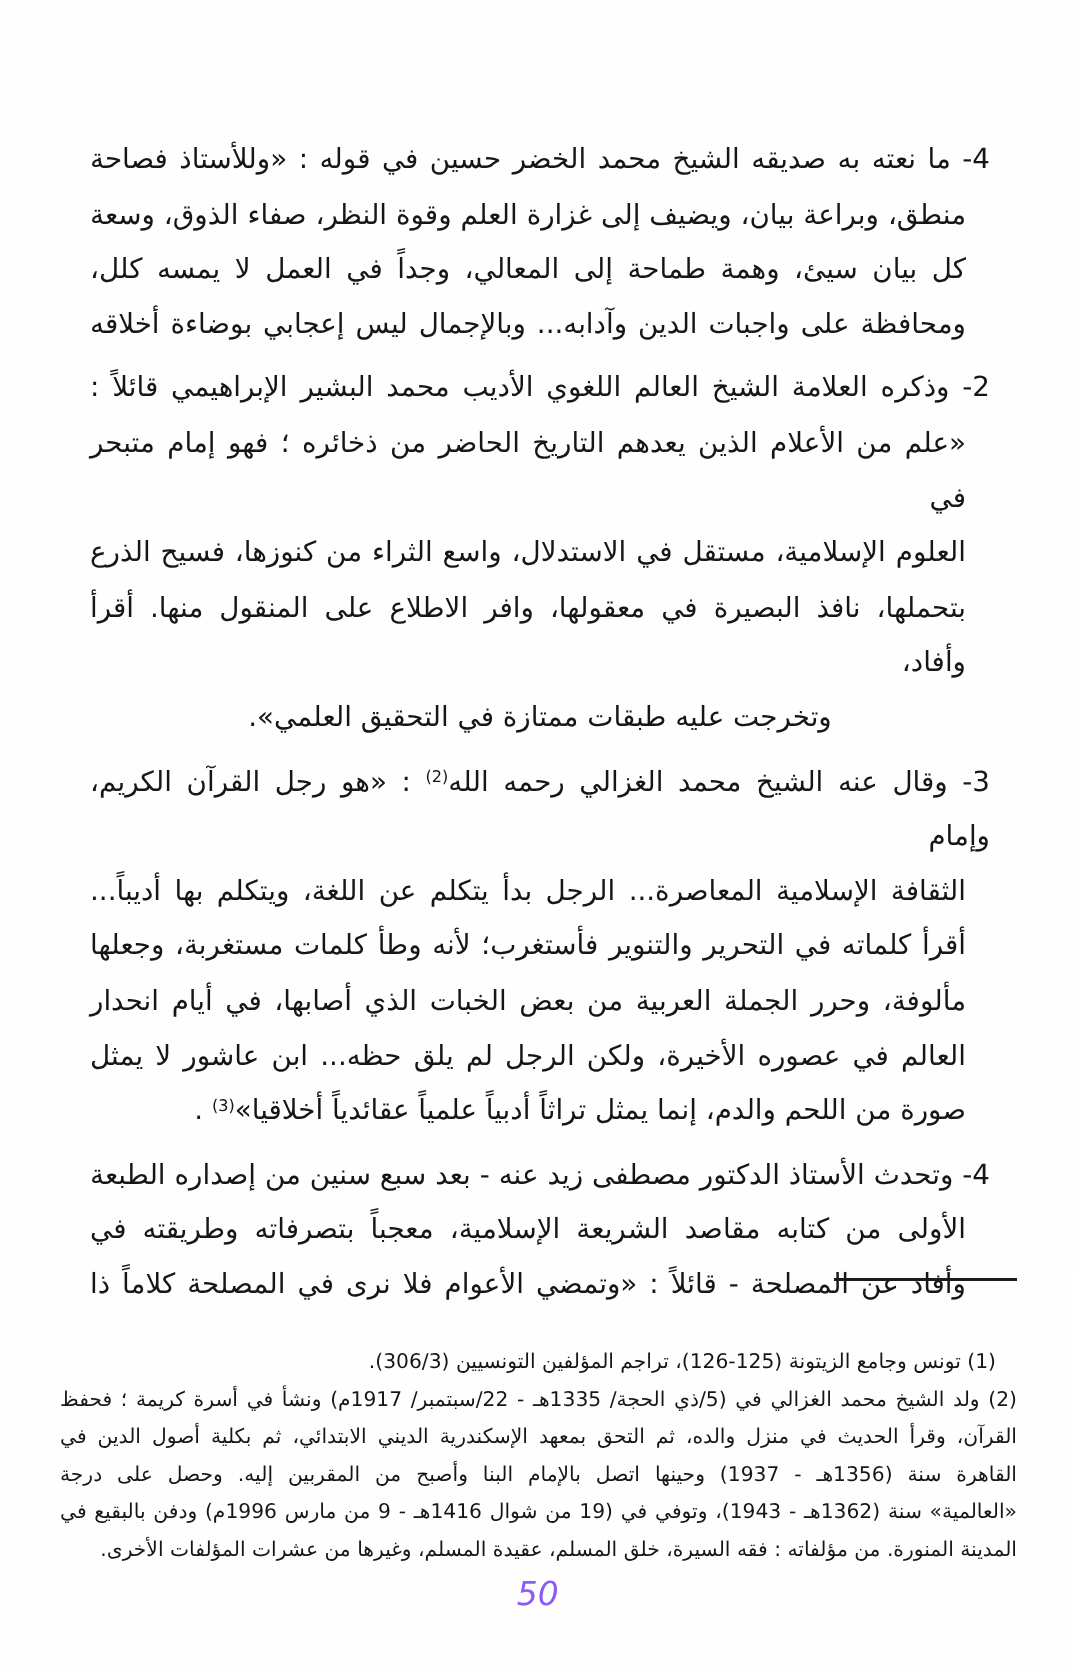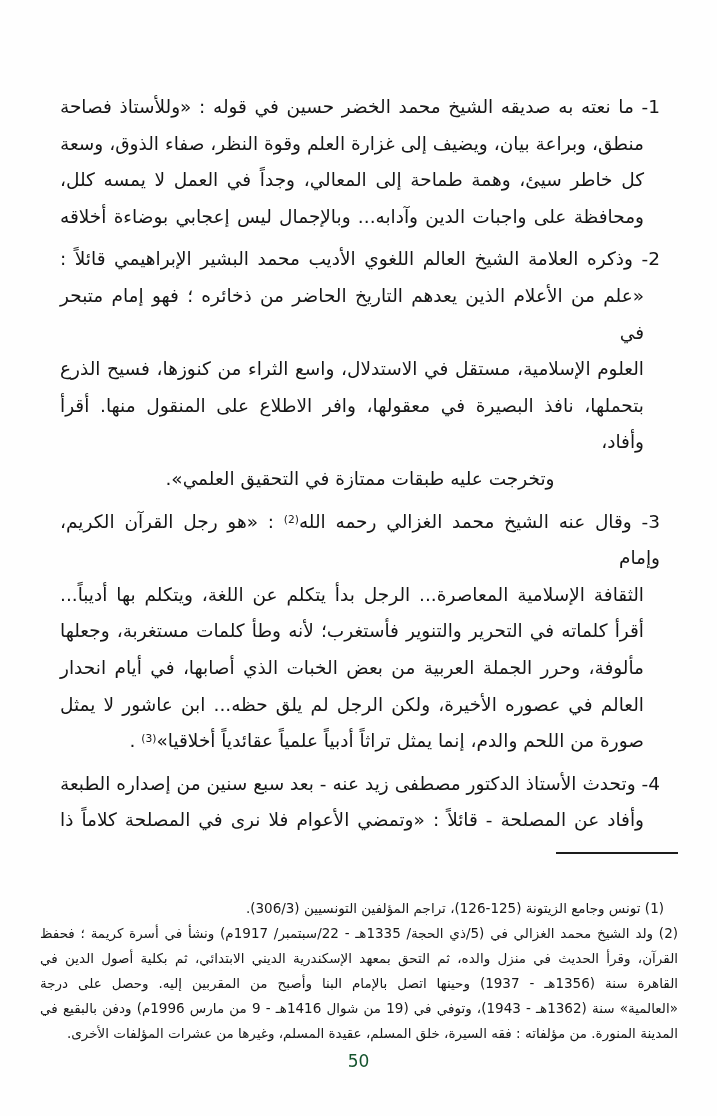--- a/index.html
+++ b/index.html
@@ -70,52 +70,54 @@
   .fn-line.al-right {
     text-align: right;
     text-align-last: right;
   }
   .page-number {
     position: absolute;
     top: 1051px;
     left: 0;
     width: 100%;
     text-align: center;
-    font-size: 17px;
-    color: #14532d;
+    font-size: 22px;
+    color: #8b5cf6;
+    font-style: italic;
   }
 </style>
 </head>
 <body>
 
 <div class="sheet">
   <main class="body-text">
       <div class="paragraph">
-        <div class="line al-justify first">1- ما نعته به صديقه الشيخ محمد الخضر حسين في قوله : «وللأستاذ فصاحة</div>
+        <div class="line al-justify first">4- ما نعته به صديقه الشيخ محمد الخضر حسين في قوله : «وللأستاذ فصاحة</div>
         <div class="line al-justify">منطق، وبراعة بيان، ويضيف إلى غزارة العلم وقوة النظر، صفاء الذوق، وسعة</div>
-        <div class="line al-justify">كل خاطر سيئ، وهمة طماحة إلى المعالي، وجداً في العمل لا يمسه كلل،</div>
+        <div class="line al-justify">كل بيان سيئ، وهمة طماحة إلى المعالي، وجداً في العمل لا يمسه كلل،</div>
         <div class="line al-justify">ومحافظة على واجبات الدين وآدابه... وبالإجمال ليس إعجابي بوضاءة أخلاقه</div>
       </div>
       <div class="paragraph">
         <div class="line al-justify first">2- وذكره العلامة الشيخ العالم اللغوي الأديب محمد البشير الإبراهيمي قائلاً :</div>
         <div class="line al-justify">«علم من الأعلام الذين يعدهم التاريخ الحاضر من ذخائره ؛ فهو إمام متبحر في</div>
         <div class="line al-justify">العلوم الإسلامية، مستقل في الاستدلال، واسع الثراء من كنوزها، فسيح الذرع</div>
         <div class="line al-justify">بتحملها، نافذ البصيرة في معقولها، وافر الاطلاع على المنقول منها. أقرأ وأفاد،</div>
         <div class="line al-center">وتخرجت عليه طبقات ممتازة في التحقيق العلمي».</div>
       </div>
       <div class="paragraph">
         <div class="line al-justify first">3- وقال عنه الشيخ محمد الغزالي رحمه الله<sup>(2)</sup> : «هو رجل القرآن الكريم، وإمام</div>
         <div class="line al-justify">الثقافة الإسلامية المعاصرة... الرجل بدأ يتكلم عن اللغة، ويتكلم بها أديباً...</div>
         <div class="line al-justify">أقرأ كلماته في التحرير والتنوير فأستغرب؛ لأنه وطأ كلمات مستغربة، وجعلها</div>
         <div class="line al-justify">مألوفة، وحرر الجملة العربية من بعض الخبات الذي أصابها، في أيام انحدار</div>
         <div class="line al-justify">العالم في عصوره الأخيرة، ولكن الرجل لم يلق حظه... ابن عاشور لا يمثل</div>
         <div class="line al-right">صورة من اللحم والدم، إنما يمثل تراثاً أدبياً علمياً عقائدياً أخلاقيا»<sup>(3)</sup> .</div>
       </div>
       <div class="paragraph">
         <div class="line al-justify first">4- وتحدث الأستاذ الدكتور مصطفى زيد عنه - بعد سبع سنين من إصداره الطبعة</div>
+        <div class="line al-justify">الأولى من كتابه مقاصد الشريعة الإسلامية، معجباً بتصرفاته وطريقته في</div>
         <div class="line al-justify">وأفاد عن المصلحة - قائلاً : «وتمضي الأعوام فلا نرى في المصلحة كلاماً ذا</div>
       </div>
     </main>
   <div class="fn-sep"></div>
   <section class="footnotes">
       <div class="fn-line al-right" style="padding-right: 14px;">(1) تونس وجامع الزيتونة (125-126)، تراجم المؤلفين التونسيين (306/3).</div>
       <div class="fn-line al-justify">(2) ولد الشيخ محمد الغزالي في (5/ذي الحجة/ 1335هـ - 22/سبتمبر/ 1917م) ونشأ في أسرة كريمة ؛ فحفظ</div>
       <div class="fn-line al-justify">القرآن، وقرأ الحديث في منزل والده، ثم التحق بمعهد الإسكندرية الديني الابتدائي، ثم بكلية أصول الدين في</div>
       <div class="fn-line al-justify">القاهرة سنة (1356هـ - 1937) وحينها اتصل بالإمام البنا وأصبح من المقربين إليه. وحصل على درجة</div>
       <div class="fn-line al-justify">«العالمية» سنة (1362هـ - 1943)، وتوفي في (19 من شوال 1416هـ - 9 من مارس 1996م) ودفن بالبقيع في</div>

